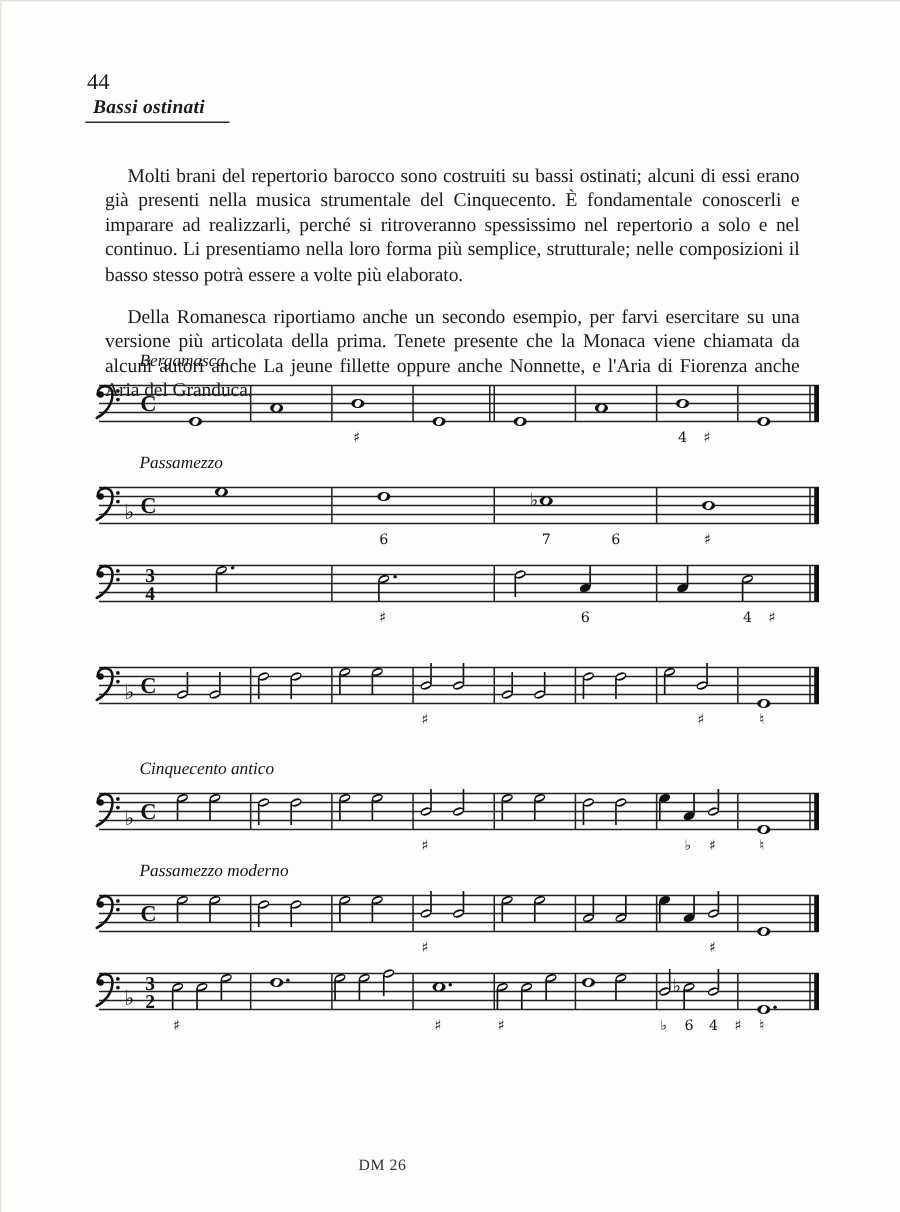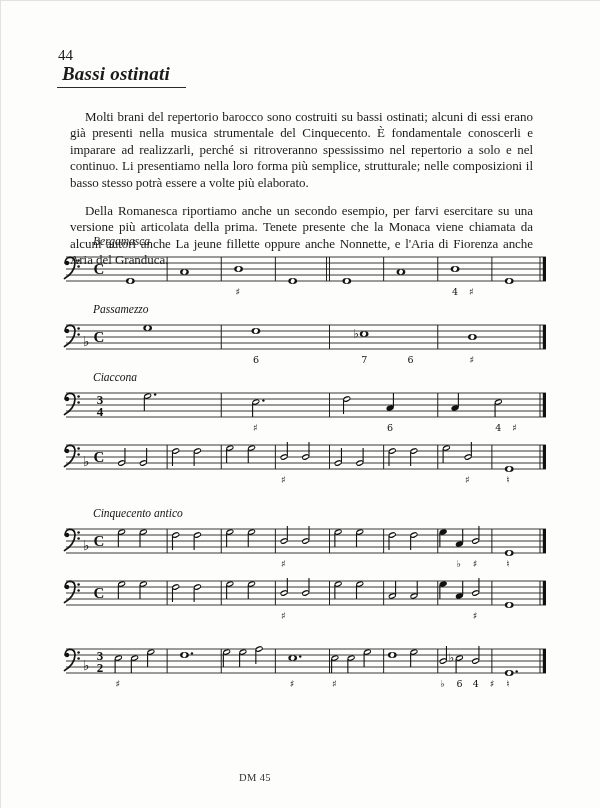--- a/index.html
+++ b/index.html
@@ -6,21 +6,21 @@
   .page{
     position:relative;width:600px;height:808px;margin:0 auto;
     background:#fdfdfb;overflow:hidden;
     border-top:1px solid #e2e2df;border-left:1px solid #e2e2df;
     border-right:2px solid #c6c6c2;border-bottom:2px solid #c6c6c2;
     font-family:"Liberation Serif", serif;color:#1b1b1b;
   }
   .page-number{position:absolute;left:57px;top:22px;font-size:15px;margin-top:24px;}
   .heading{
     position:absolute;left:56px;top:62px;
-    font-size:19px;font-weight:700;font-style:italic;
+    font-size:13px;font-weight:700;font-style:italic;
     padding:0 16px 2px 5px;border-bottom:1.6px solid #2a2a2a;letter-spacing:.2px;
   }
   .text-block{position:absolute;left:57px;top:96px;width:487px;}
   .text-block p{
     margin:12px;text-align:justify;font-size:13px;line-height:16.4px;
     text-indent:15px;letter-spacing:-0.05px;
   }
   .text-block .it{}
   .music-section{position:absolute;left:0;top:234px;width:600px;}
   .system{height:68px;}
@@ -152,21 +152,20 @@
           <g>
             <ellipse cx="471.39" cy="18" rx="4.4" ry="3" fill="#111"></ellipse>
             <ellipse cx="471.39" cy="18" rx="1.9" ry="2.4" fill="#fdfdfb" transform="rotate(28 471.39 18)"></ellipse>
           </g>
           <text x="468.39" y="43.5" font-size="9.5" fill="#111" font-family="&quot;DejaVu Serif&quot;, &quot;DejaVu Sans&quot;, serif">♯</text>
           <line x1="539" y1="6" x2="539" y2="30" stroke="#222" stroke-width="1"></line>
           <rect x="541.8" y="6" width="3.2" height="24" fill="#111"></rect>
         </svg>
       </div>
       <div class="system">
-        <div class="staff-label">Ciaccona</div>
         <svg class="staff-svg" width="600" height="48">
           <g stroke="#222" stroke-width="0.9">
             <line x1="65" y1="6" x2="545" y2="6"></line>
             <line x1="65" y1="12" x2="545" y2="12"></line>
             <line x1="65" y1="18" x2="545" y2="18"></line>
             <line x1="65" y1="24" x2="545" y2="24"></line>
             <line x1="65" y1="30" x2="545" y2="30"></line>
           </g>
           <g>
             <circle cx="66" cy="12" r="2.2" fill="#111"></circle>
@@ -432,20 +431,21 @@
           <g>
             <ellipse cx="508.195" cy="30" rx="4.4" ry="3" fill="#111"></ellipse>
             <ellipse cx="508.195" cy="30" rx="1.9" ry="2.4" fill="#fdfdfb" transform="rotate(28 508.195 30)"></ellipse>
           </g>
           <text x="505.195" y="43.5" font-size="9.5" fill="#111" font-family="&quot;DejaVu Serif&quot;, &quot;DejaVu Sans&quot;, serif">♮</text>
           <line x1="539" y1="6" x2="539" y2="30" stroke="#222" stroke-width="1"></line>
           <rect x="541.8" y="6" width="3.2" height="24" fill="#111"></rect>
         </svg>
       </div>
       <div class="system">
+        <div class="staff-label">Passamezzo moderno</div>
         <svg class="staff-svg" width="600" height="48">
           <g stroke="#222" stroke-width="0.9">
             <line x1="65" y1="6" x2="545" y2="6"></line>
             <line x1="65" y1="12" x2="545" y2="12"></line>
             <line x1="65" y1="18" x2="545" y2="18"></line>
             <line x1="65" y1="24" x2="545" y2="24"></line>
             <line x1="65" y1="30" x2="545" y2="30"></line>
           </g>
           <g>
             <circle cx="66" cy="12" r="2.2" fill="#111"></circle>
@@ -664,14 +664,14 @@
             <ellipse cx="508.195" cy="30" rx="4.4" ry="3" fill="#111"></ellipse>
             <ellipse cx="508.195" cy="30" rx="1.9" ry="2.4" fill="#fdfdfb" transform="rotate(28 508.195 30)"></ellipse>
             <circle cx="515.6949999999999" cy="28.5" r="1.2" fill="#111"></circle>
           </g>
           <text x="505.195" y="43.5" font-size="9.5" fill="#111" font-family="&quot;DejaVu Serif&quot;, &quot;DejaVu Sans&quot;, serif">♮</text>
           <line x1="539" y1="6" x2="539" y2="30" stroke="#222" stroke-width="1"></line>
           <rect x="541.8" y="6" width="3.2" height="24" fill="#111"></rect>
         </svg>
       </div>
     </div>
-  <div class="footer">DM 45</div>
+  <div class="footer">DM 26</div>
 </div>
 
 </body></html>

